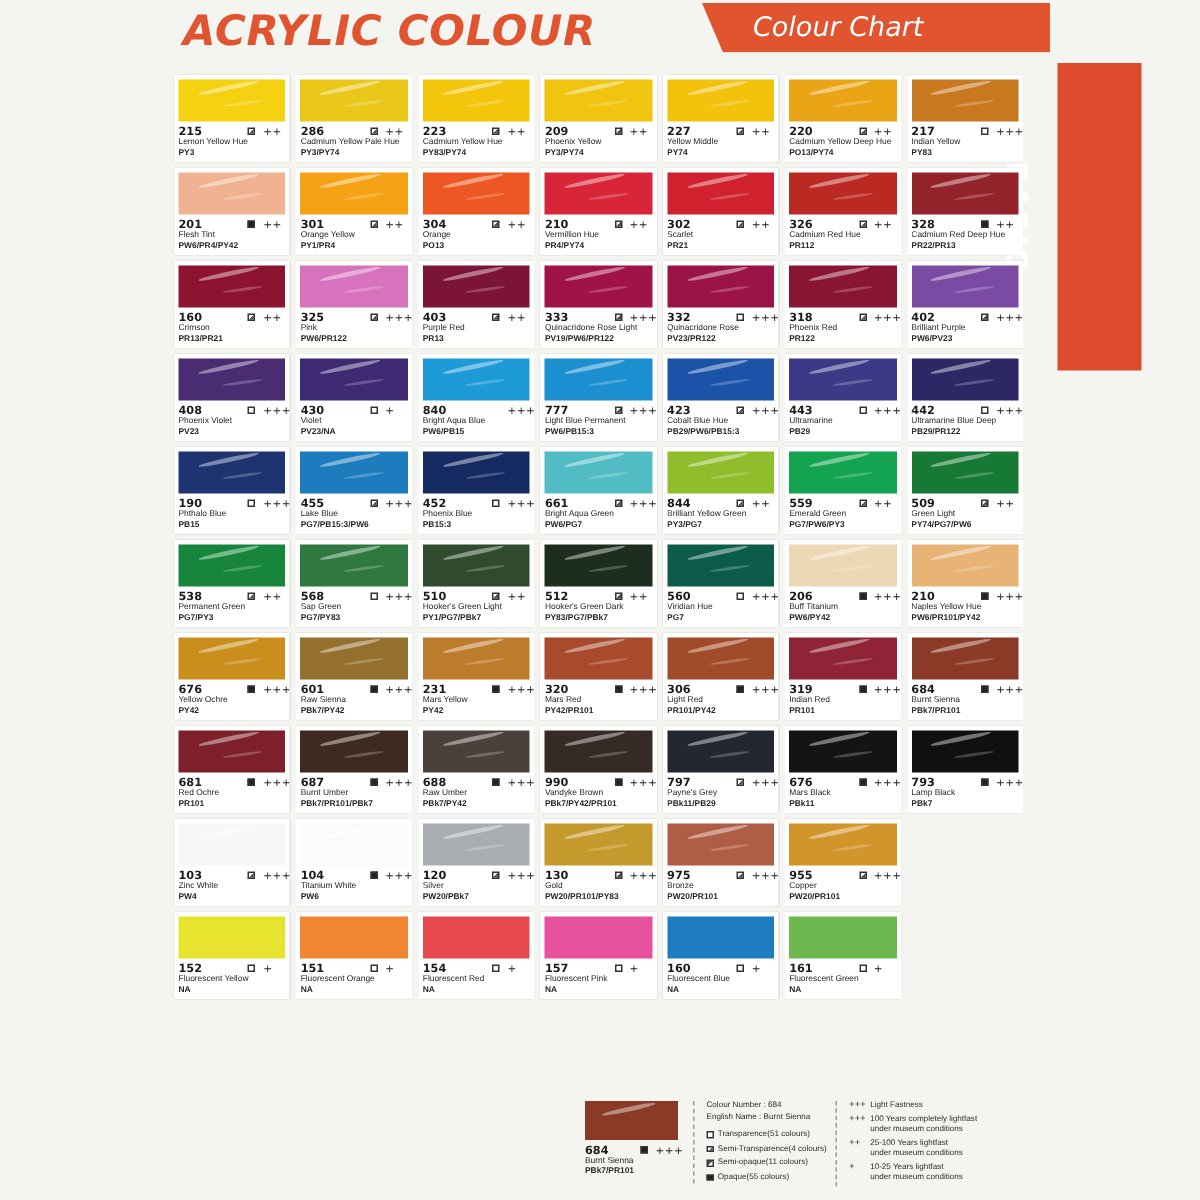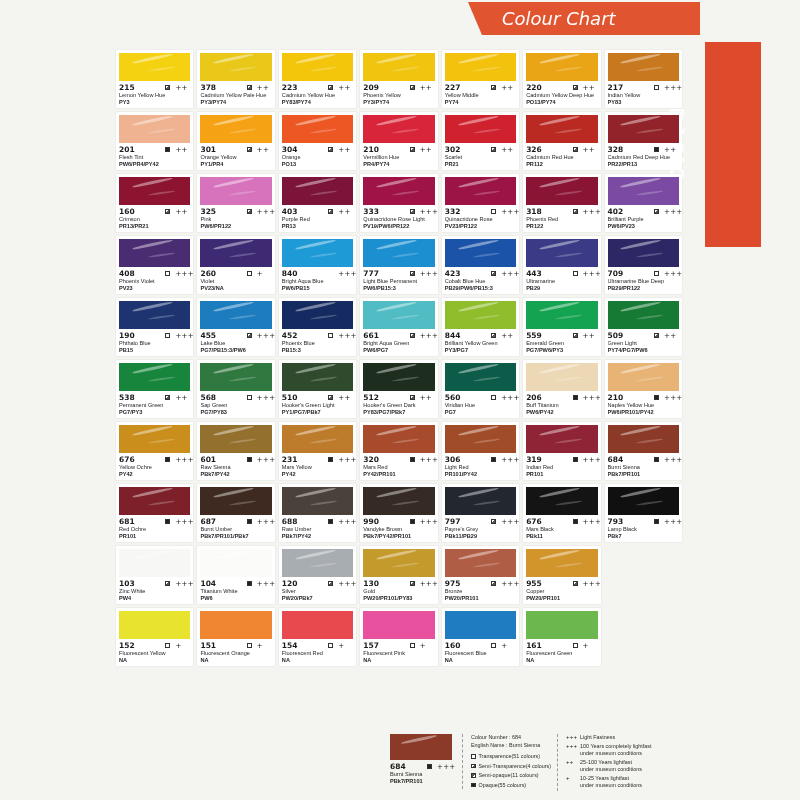--- a/index.html
+++ b/index.html
@@ -133,20 +133,21 @@
   .lg-plus { font-size: 6px; width: 14px; color: #222; line-height: 7.5px; letter-spacing: .2px; }
   .lg-txt { font-size: 5.4px; color: #2a2a2a; line-height: 7.5px; }
 </style>
 </head>
 <body>
 
 <div id="page">
 
   <div class="header">
     <div class="ribbon" style="background: rgb(224, 84, 47);"></div>
+    <div class="title" style="color: rgb(224, 84, 47);">ACRYLIC COLOUR</div>
     <div class="ribbon-label">Colour Chart</div>
   </div>
 
   <div class="basic-tab" style="background: rgb(222, 75, 44);">
     <div class="basic-tab-text">BASIC</div>
   </div>
 
   <div class="grid" id="swatch-grid">
       <div class="cell">
         <div class="swatch" style="background: rgb(245, 210, 17);">
@@ -161,21 +162,21 @@
         </div>
         <div class="name">Lemon Yellow Hue</div>
         <div class="pigment">PY3</div>
       </div>
       <div class="cell">
         <div class="swatch" style="background: rgb(233, 200, 26);">
           <div class="gloss"></div>
           <div class="gloss2"></div>
         </div>
         <div class="meta-row">
-          <span class="code">378</span>
+          <span class="code">286</span>
           <span class="spacer"></span>
           <span class="opacity-mark op-semitrans"></span>
           <span class="light">++</span>
         </div>
         <div class="name">Cadmium Yellow Pale Hue</div>
         <div class="pigment">PY3/PY74</div>
       </div>
       <div class="cell">
         <div class="swatch" style="background: rgb(243, 198, 12);">
           <div class="gloss"></div>
@@ -455,21 +456,21 @@
         </div>
         <div class="name">Phoenix Violet</div>
         <div class="pigment">PV23</div>
       </div>
       <div class="cell">
         <div class="swatch" style="background: rgb(61, 42, 115);">
           <div class="gloss"></div>
           <div class="gloss2"></div>
         </div>
         <div class="meta-row">
-          <span class="code">260</span>
+          <span class="code">430</span>
           <span class="spacer"></span>
           <span class="opacity-mark op-transparent"></span>
           <span class="light">+</span>
         </div>
         <div class="name">Violet</div>
         <div class="pigment">PV23/NA</div>
       </div>
       <div class="cell">
         <div class="swatch" style="background: rgb(30, 154, 214);">
           <div class="gloss"></div>
@@ -525,21 +526,21 @@
         </div>
         <div class="name">Ultramarine</div>
         <div class="pigment">PB29</div>
       </div>
       <div class="cell">
         <div class="swatch" style="background: rgb(45, 40, 101);">
           <div class="gloss"></div>
           <div class="gloss2"></div>
         </div>
         <div class="meta-row">
-          <span class="code">709</span>
+          <span class="code">442</span>
           <span class="spacer"></span>
           <span class="opacity-mark op-transparent"></span>
           <span class="light">+++</span>
         </div>
         <div class="name">Ultramarine Blue Deep</div>
         <div class="pigment">PB29/PR122</div>
       </div>
       <div class="cell">
         <div class="swatch" style="background: rgb(29, 52, 112);">
           <div class="gloss"></div>

